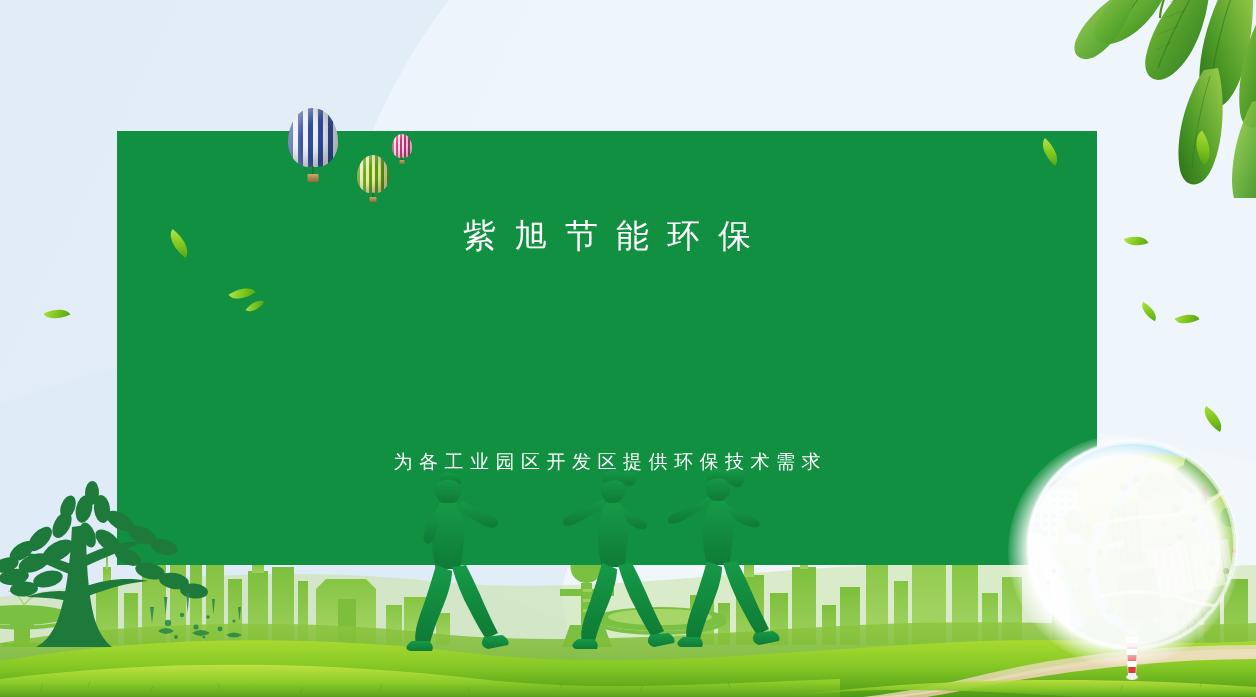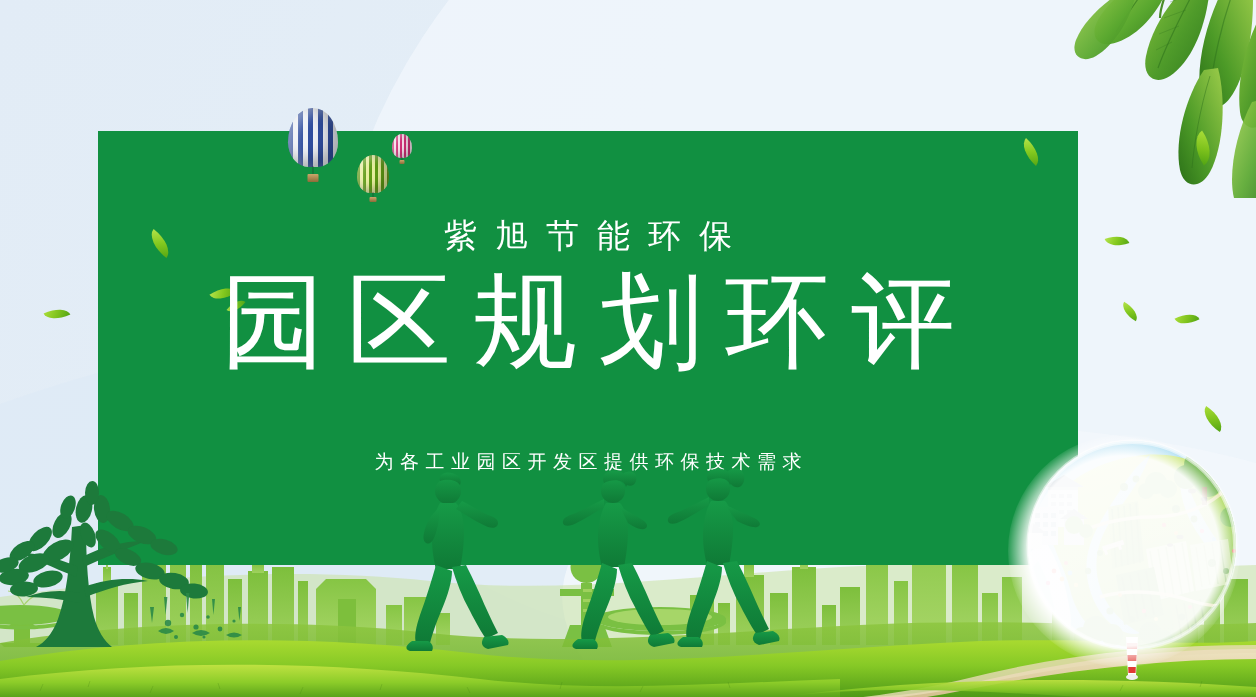--- a/index.html
+++ b/index.html
@@ -65,21 +65,21 @@
   
   .fleaf{
     position:absolute;
     background:linear-gradient(135deg,#a9dd37 0%,#7cc11c 55%,#52a413 100%);
     border-radius:0 100% 0 100%;
   }
 
   
   #panel{
     position:absolute;
-    left:98px; top:131px;
+    left:117px; top:131px;
     width:980px; height:434px;
     background:#119041;
     z-index:6;
   }
   #panel .panel-leaf{
     position:absolute;
     background:linear-gradient(135deg,#b4e34a 0%,#84c91f 50%,#57a714 100%);
     border-radius:0 100% 0 100%;
   }
   .panel-text{
@@ -225,21 +225,20 @@
 
     <div class="panel-leaf" style="left:48px;  top:105px; width:28px; height:15px; transform:rotate(38deg);"></div>
     <div class="panel-leaf" style="left:113px; top:156px; width:24px; height:13px; transform:rotate(-34deg);"></div>
     <div class="panel-leaf" style="left:920px; top:14px;  width:26px; height:14px; transform:rotate(42deg);"></div>
     <div class="panel-leaf" style="left:1008px; top:104px; width:22px; height:12px; transform:rotate(-20deg);"></div>
     <div class="panel-leaf" style="left:1022px; top:175px; width:20px; height:11px; transform:rotate(30deg);"></div>
     <div class="panel-leaf" style="left:129px; top:170px; width:18px; height:10px; transform:rotate(-52deg); opacity:.9;"></div>
 
     <div class="panel-text" id="subtitle">紫旭节能环保</div>
 
-    <div class="panel-text" id="maintitle">园区规划环评</div>
 
     <div class="panel-text" id="tagline">为各工业园区开发区提供环保技术需求</div>
   </div>
 
   <div class="scenery">
     <svg viewBox="0 0 1256 250" width="1256" height="250" preserveAspectRatio="none">
       <defs>
         <linearGradient id="bld" x1="0" y1="0" x2="0" y2="1">
           <stop offset="0%" stop-color="#7dbf3c"></stop>
           <stop offset="100%" stop-color="#9fd15e"></stop>

